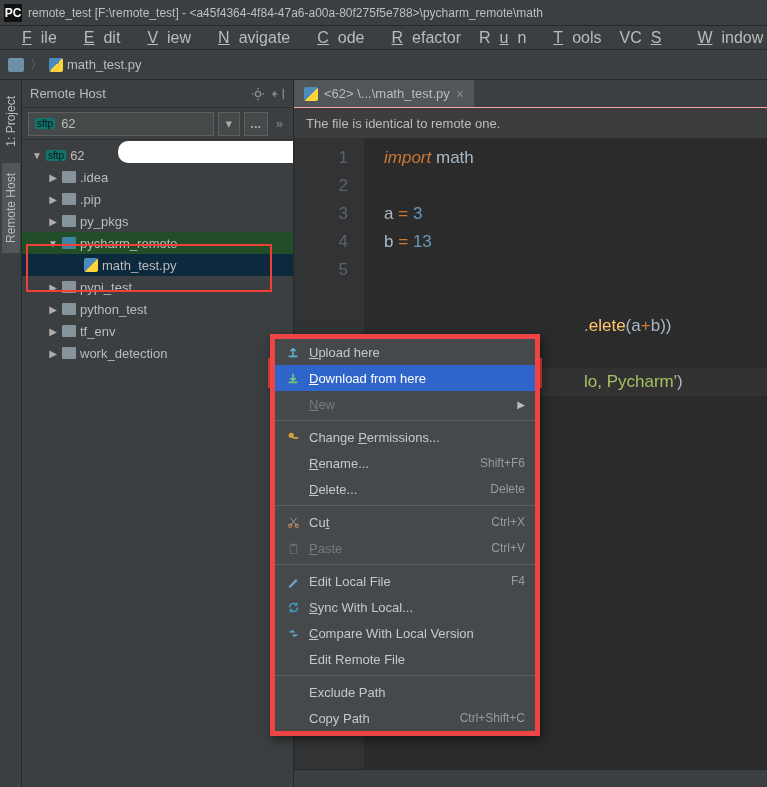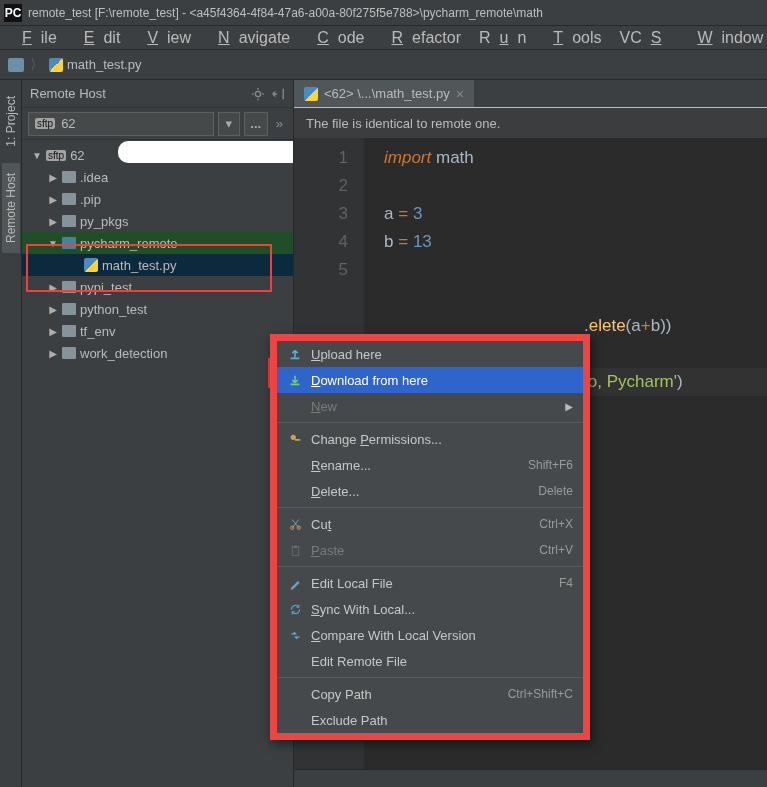--- a/index.html
+++ b/index.html
@@ -30,21 +30,21 @@
   .gutter .vtab { writing-mode: vertical-rl; transform: rotate(180deg); padding: 10px 2px; color: #bbbbbb; font-size: 12px; margin-bottom: 6px; cursor: default; }
   .gutter .vtab.sel { background: #515658; }
 
   
   .panel { width: 272px; background: #3c3f41; border-right: 1px solid #282828; display: flex; flex-direction: column; }
   .panel-head { height: 28px; display: flex; align-items: center; padding: 0 8px; color: #bbbbbb; border-bottom: 1px solid #323232; }
   .panel-head .spacer { flex: 1; }
   .gear, .collapse-icon { width: 14px; height: 14px; margin-left: 6px; color: #8a8a8a; }
   .panel-toolbar { height: 32px; display: flex; align-items: center; padding: 4px 6px; border-bottom: 1px solid #323232; gap: 4px; }
   .host-select { flex: 1; height: 24px; background: #45494a; border: 1px solid #5e6060; display: flex; align-items: center; padding: 0 6px; gap: 6px; }
-  .sftp-badge { font-size: 10px; background: #a3a3a3; color: #111; padding: 0 2px; border-radius: 2px; }
+  .sftp-badge { font-size: 10px; background: #0f766e; color: #111; padding: 0 2px; border-radius: 2px; }
   .drop { width: 22px; height: 24px; border: 1px solid #5e6060; background: #45494a; display: flex; align-items: center; justify-content: center; color: #aaa; }
   .dots { width: 24px; height: 24px; border: 1px solid #5e6060; background: #45494a; display:flex; align-items:center; justify-content:center; color:#aaa; font-weight:bold; }
   .chevrons { color: #8a8a8a; padding: 0 4px; }
 
   .tree { flex: 1; overflow: hidden; font-size: 13px; padding-top: 4px; position: relative; }
   .tree-row { height: 22px; display: flex; align-items: center; gap: 4px; padding-right: 6px; }
   .indent { display:inline-block; }
   .arrow { width: 10px; color: #adadad; font-size: 10px; text-align: center; }
   .folder-icon { width: 14px; height: 12px; background: #87939a; border-radius: 1px; }
   .folder-icon.open { background: #3e86a0; }
@@ -67,21 +67,21 @@
   .kw { color: #cc7832; font-style: italic; }
   .num { color: #6897bb; }
   .str { color: #a5c261; }
   .op { color: #cc7832; }
   .fn { color: #ffc66d; }
   .codeline.hl { background: #323232; }
 
   .footline { height: 18px; background: #3c3f41; border-top: 1px solid #282828; }
 
   
-  .context-menu { position: absolute; width: 320px; background: #46494b; border: 7px solid #ef4444; box-shadow: 2px 4px 10px rgba(0,0,0,.5); font-size: 13px; z-index: 100; }
+  .context-menu { position: absolute; width: 270px; background: #46494b; border: 5px solid #ef4444; box-shadow: 2px 4px 10px rgba(0,0,0,.5); font-size: 13px; z-index: 100; }
   .menu-item { height: 26px; display: flex; align-items: center; padding: 0 10px; gap: 8px; color: #c7c7c7; }
   .menu-item .mi-icon { width: 16px; height: 16px; display:flex; align-items:center; justify-content:center; color:#9aa7ad; }
   .menu-item .mi-label { flex: 1; }
   .menu-item .mi-short { color: #9a9a9a; font-size: 12px; }
   .menu-item.disabled { color: #7a7a7a; }
   .menu-item.selected { background: #2f65ca; color: #ffffff; }
   .menu-sep { height: 1px; background: #5a5d5e; margin: 3px 0; }
   .submenu-arrow { color: #bbbbbb; font-size: 10px; }
 
 </style>
@@ -351,22 +351,22 @@
     </span>
     <span class="mi-label"><span class="mn">C</span>ompare With Local Version</span>
   </div>
   <div class="menu-item">
     <span class="mi-icon"></span>
     <span class="mi-label">Edit Remote File</span>
   </div>
   <div class="menu-sep"></div>
   <div class="menu-item">
     <span class="mi-icon"></span>
+    <span class="mi-label">Exclude Path</span>
+  </div>
+  <div class="menu-item">
+    <span class="mi-icon"></span>
     <span class="mi-label">Copy Path</span>
     <span class="mi-short">Ctrl+Shift+C</span>
   </div>
-  <div class="menu-item">
-    <span class="mi-icon"></span>
-    <span class="mi-label">Exclude Path</span>
-  </div>
 </div>
 
 <div class="red-box" style="left:268px; top:358px; width:274px; height:30px;"></div>
 
 </body></html>

